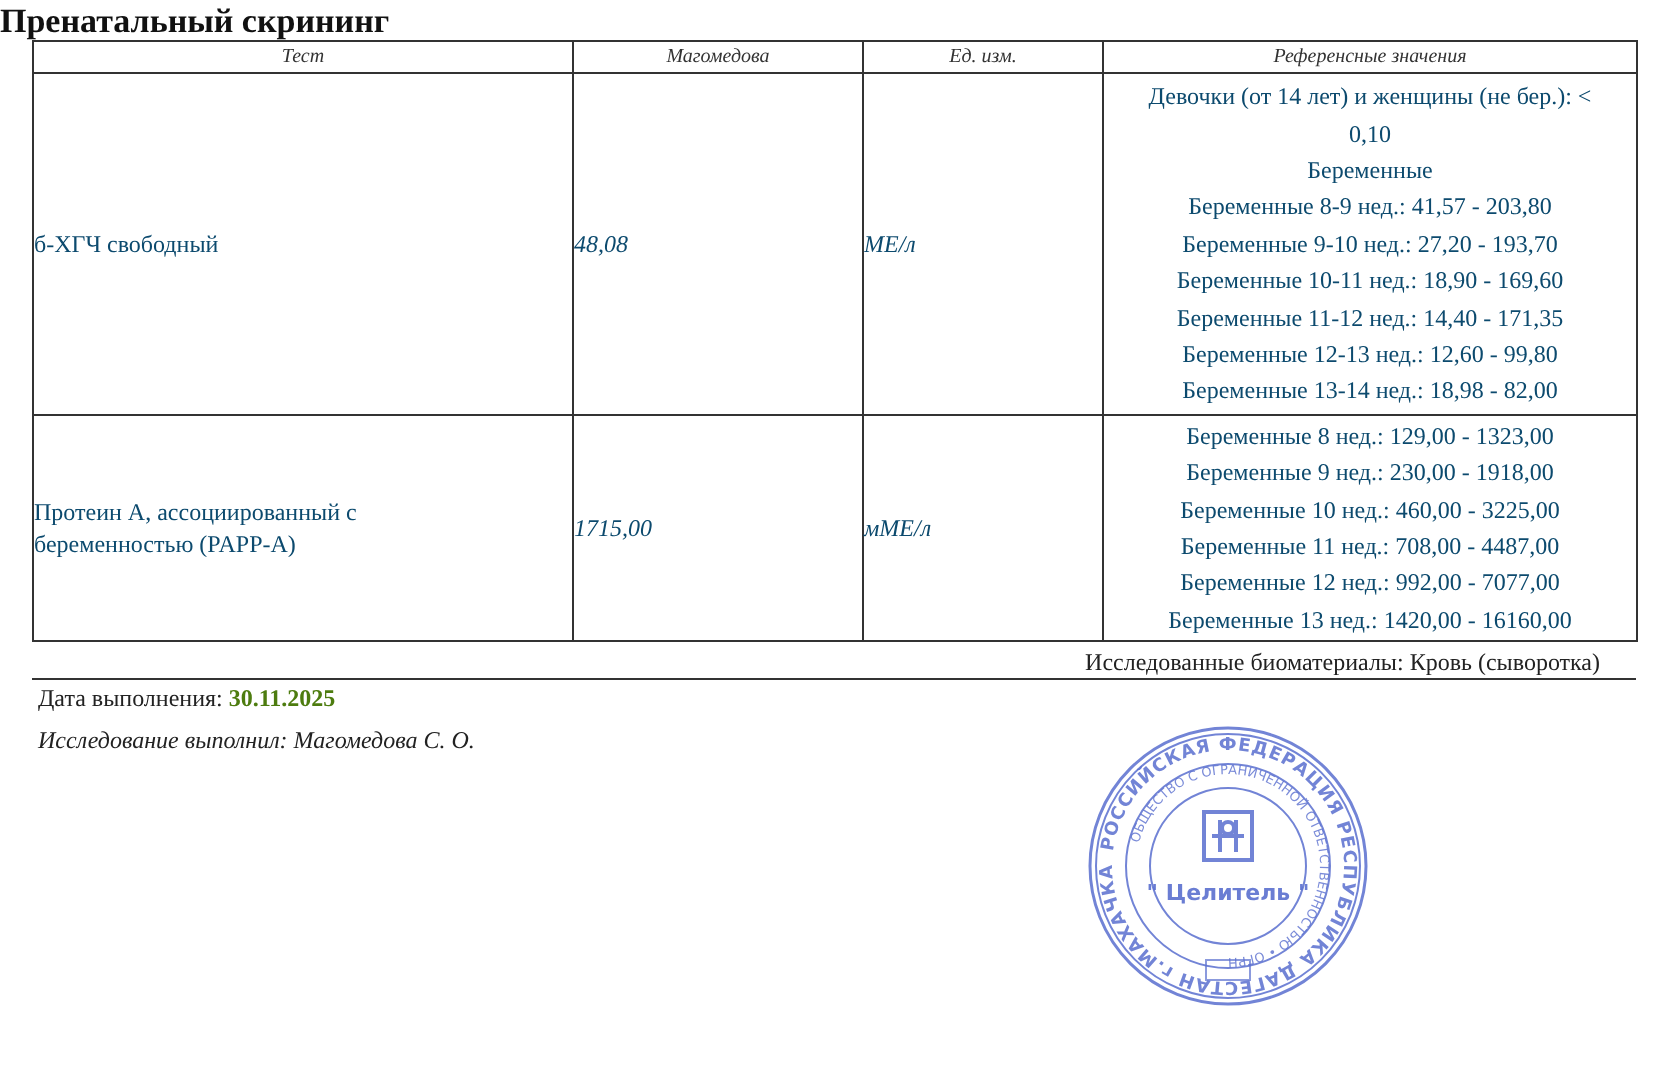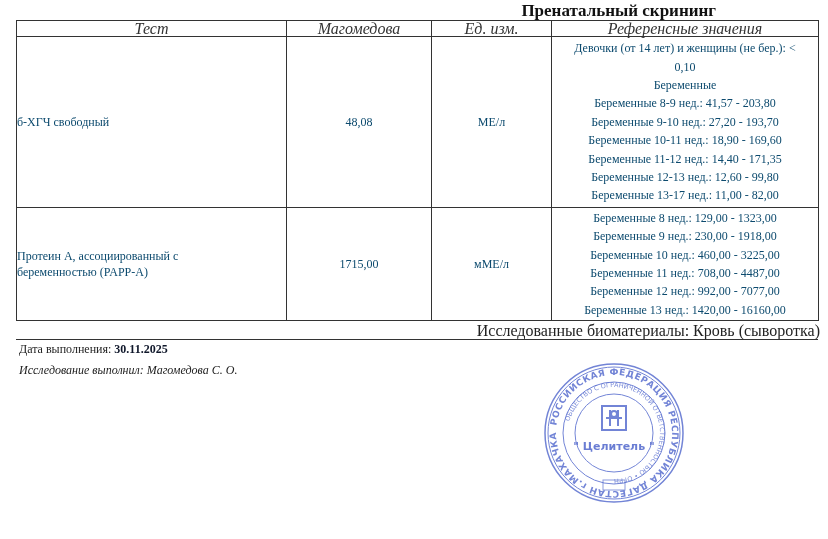--- a/index.html
+++ b/index.html
@@ -1,37 +1,37 @@
 <!DOCTYPE html>
 <html><head>
 <meta charset="utf-8">
 <style>
   html, body { margin: 0; padding: 0; background: #ffffff; }
   body { width: 828px; height: 539px; position: relative; overflow: hidden;
          font-family: "Liberation Serif", "DejaVu Serif", serif; color: #222; }
-  .title { position: absolute; left: 0; width: 716px; top: 1px; text-align: right;
+  .title { position: absolute; left: 0; width: 716px; top: 1px; text-align: left;
            font-weight: bold; font-size: 17px; line-height: 20px; color: #111; }
   table.results { position: absolute; left: 16px; top: 20px; width: 802px;
                   border-collapse: collapse; table-layout: fixed; }
   table.results th, table.results td { border: 1.5px solid #333; padding: 0; }
-  table.results th { font-weight: normal; font-style: italic; font-size: 16px;
+  table.results th { font-weight: normal; font-style: italic; font-size: 10px;
                      height: 15px; line-height: 14px; color: #333; text-align: center; }
   table.results td { font-size: 12px; color: #0c4a6e; vertical-align: middle; }
   td.test { text-align: left; padding-left: 2px; line-height: 16px; }
-  td.center { text-align: center; }
+  td.center { text-align: left; font-style: italic; }
   td.refs { text-align: center; line-height: 18.4px; padding: 2px 0 3px 0; font-size: 12px; }
   .ref-line { display: block; }
   .row1 td { height: 170px; }
   .row2 td { height: 112px; }
-  .biomaterial { position: absolute; right: 8px; top: 324px; font-size: 16px;
+  .biomaterial { position: absolute; right: 28px; top: 324px; font-size: 12px;
                  line-height: 14px; color: #222; }
   .footer-line { position: absolute; left: 16px; width: 802px; top: 339px; height: 0;
                  border-top: 1.5px solid #333; }
   .date-line { position: absolute; left: 19px; top: 342px; font-size: 12px; line-height: 14px; }
-  .date-line b { color: #0f172a; }
+  .date-line b { color: #4d7c0f; }
   .performer-line { position: absolute; left: 19px; top: 363px; font-size: 12px; line-height: 14px; font-style: italic; }
   .stamp { position: absolute; left: 543px; top: 362px; width: 142px; height: 142px; }
 </style>
 </head>
 <body>
 
 <div class="title">Пренатальный скрининг</div>
 
 <table class="results">
   <colgroup>
@@ -55,21 +55,21 @@
       <td class="center">МЕ/л</td>
       <td class="refs">
         <span class="ref-line">Девочки (от 14 лет) и женщины (не бер.): &lt;</span>
         <span class="ref-line">0,10</span>
         <span class="ref-line">Беременные</span>
         <span class="ref-line">Беременные 8-9 нед.: 41,57 - 203,80</span>
         <span class="ref-line">Беременные 9-10 нед.: 27,20 - 193,70</span>
         <span class="ref-line">Беременные 10-11 нед.: 18,90 - 169,60</span>
         <span class="ref-line">Беременные 11-12 нед.: 14,40 - 171,35</span>
         <span class="ref-line">Беременные 12-13 нед.: 12,60 - 99,80</span>
-        <span class="ref-line">Беременные 13-17 нед.: 11,00 - 82,00</span>
+        <span class="ref-line">Беременные 13-14 нед.: 18,98 - 82,00</span>
       </td>
     </tr>
     <tr class="row2">
       <td class="test">
         <span class="ref-line">Протеин А, ассоциированный с</span>
         <span class="ref-line">беременностью (PAPP-A)</span>
       </td>
       <td class="center">1715,00</td>
       <td class="center">мМЕ/л</td>
       <td class="refs">

